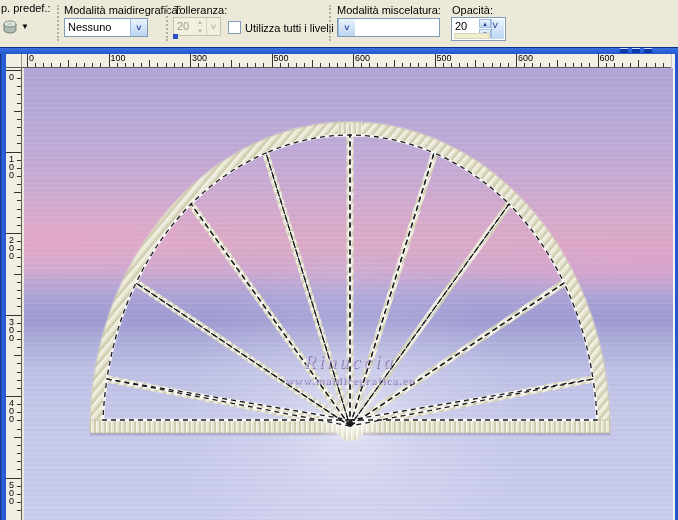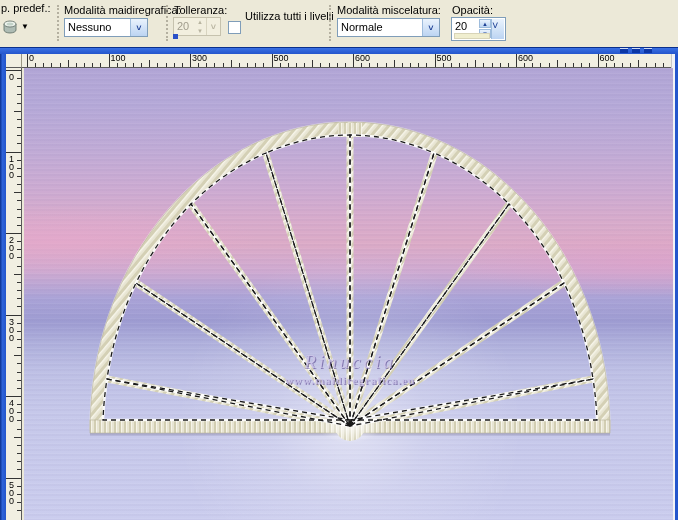--- a/index.html
+++ b/index.html
@@ -122,27 +122,26 @@
       <span class="num">20</span>
       <span class="updown">
           <span>▲</span>
           <span>▼</span>
         </span>
       <span class="cbtn2">˅</span>
     </div>
     <div id="tol-bluesq"></div>
 
     <div class="checkbox" style="left:228px;top:21px;"></div>
-    <div class="tb-label" style="left:245px;top:10px;">Utilizza tutti i livelli</div>
+    <div class="tb-label" style="left:245px;top:22px;">Utilizza tutti i livelli</div>
 
     <div class="sep" style="left:329px;"></div>
 
     <div class="tb-label" style="left:337px;top:4px;">Modalità miscelatura:</div>
     <div class="combo" style="left:337px;top:18px;width:103px;">
-      <span class="val">Normale</span>
       <span class="cbtn">˅</span>
     </div>
 
     <div class="tb-label" style="left:452px;top:4px;">Opacità:</div>
     <div id="opacity-spin">
       <span class="num">20</span>
       <span class="updown">
           <span>▲</span>
           <span>▼</span>
         </span>

